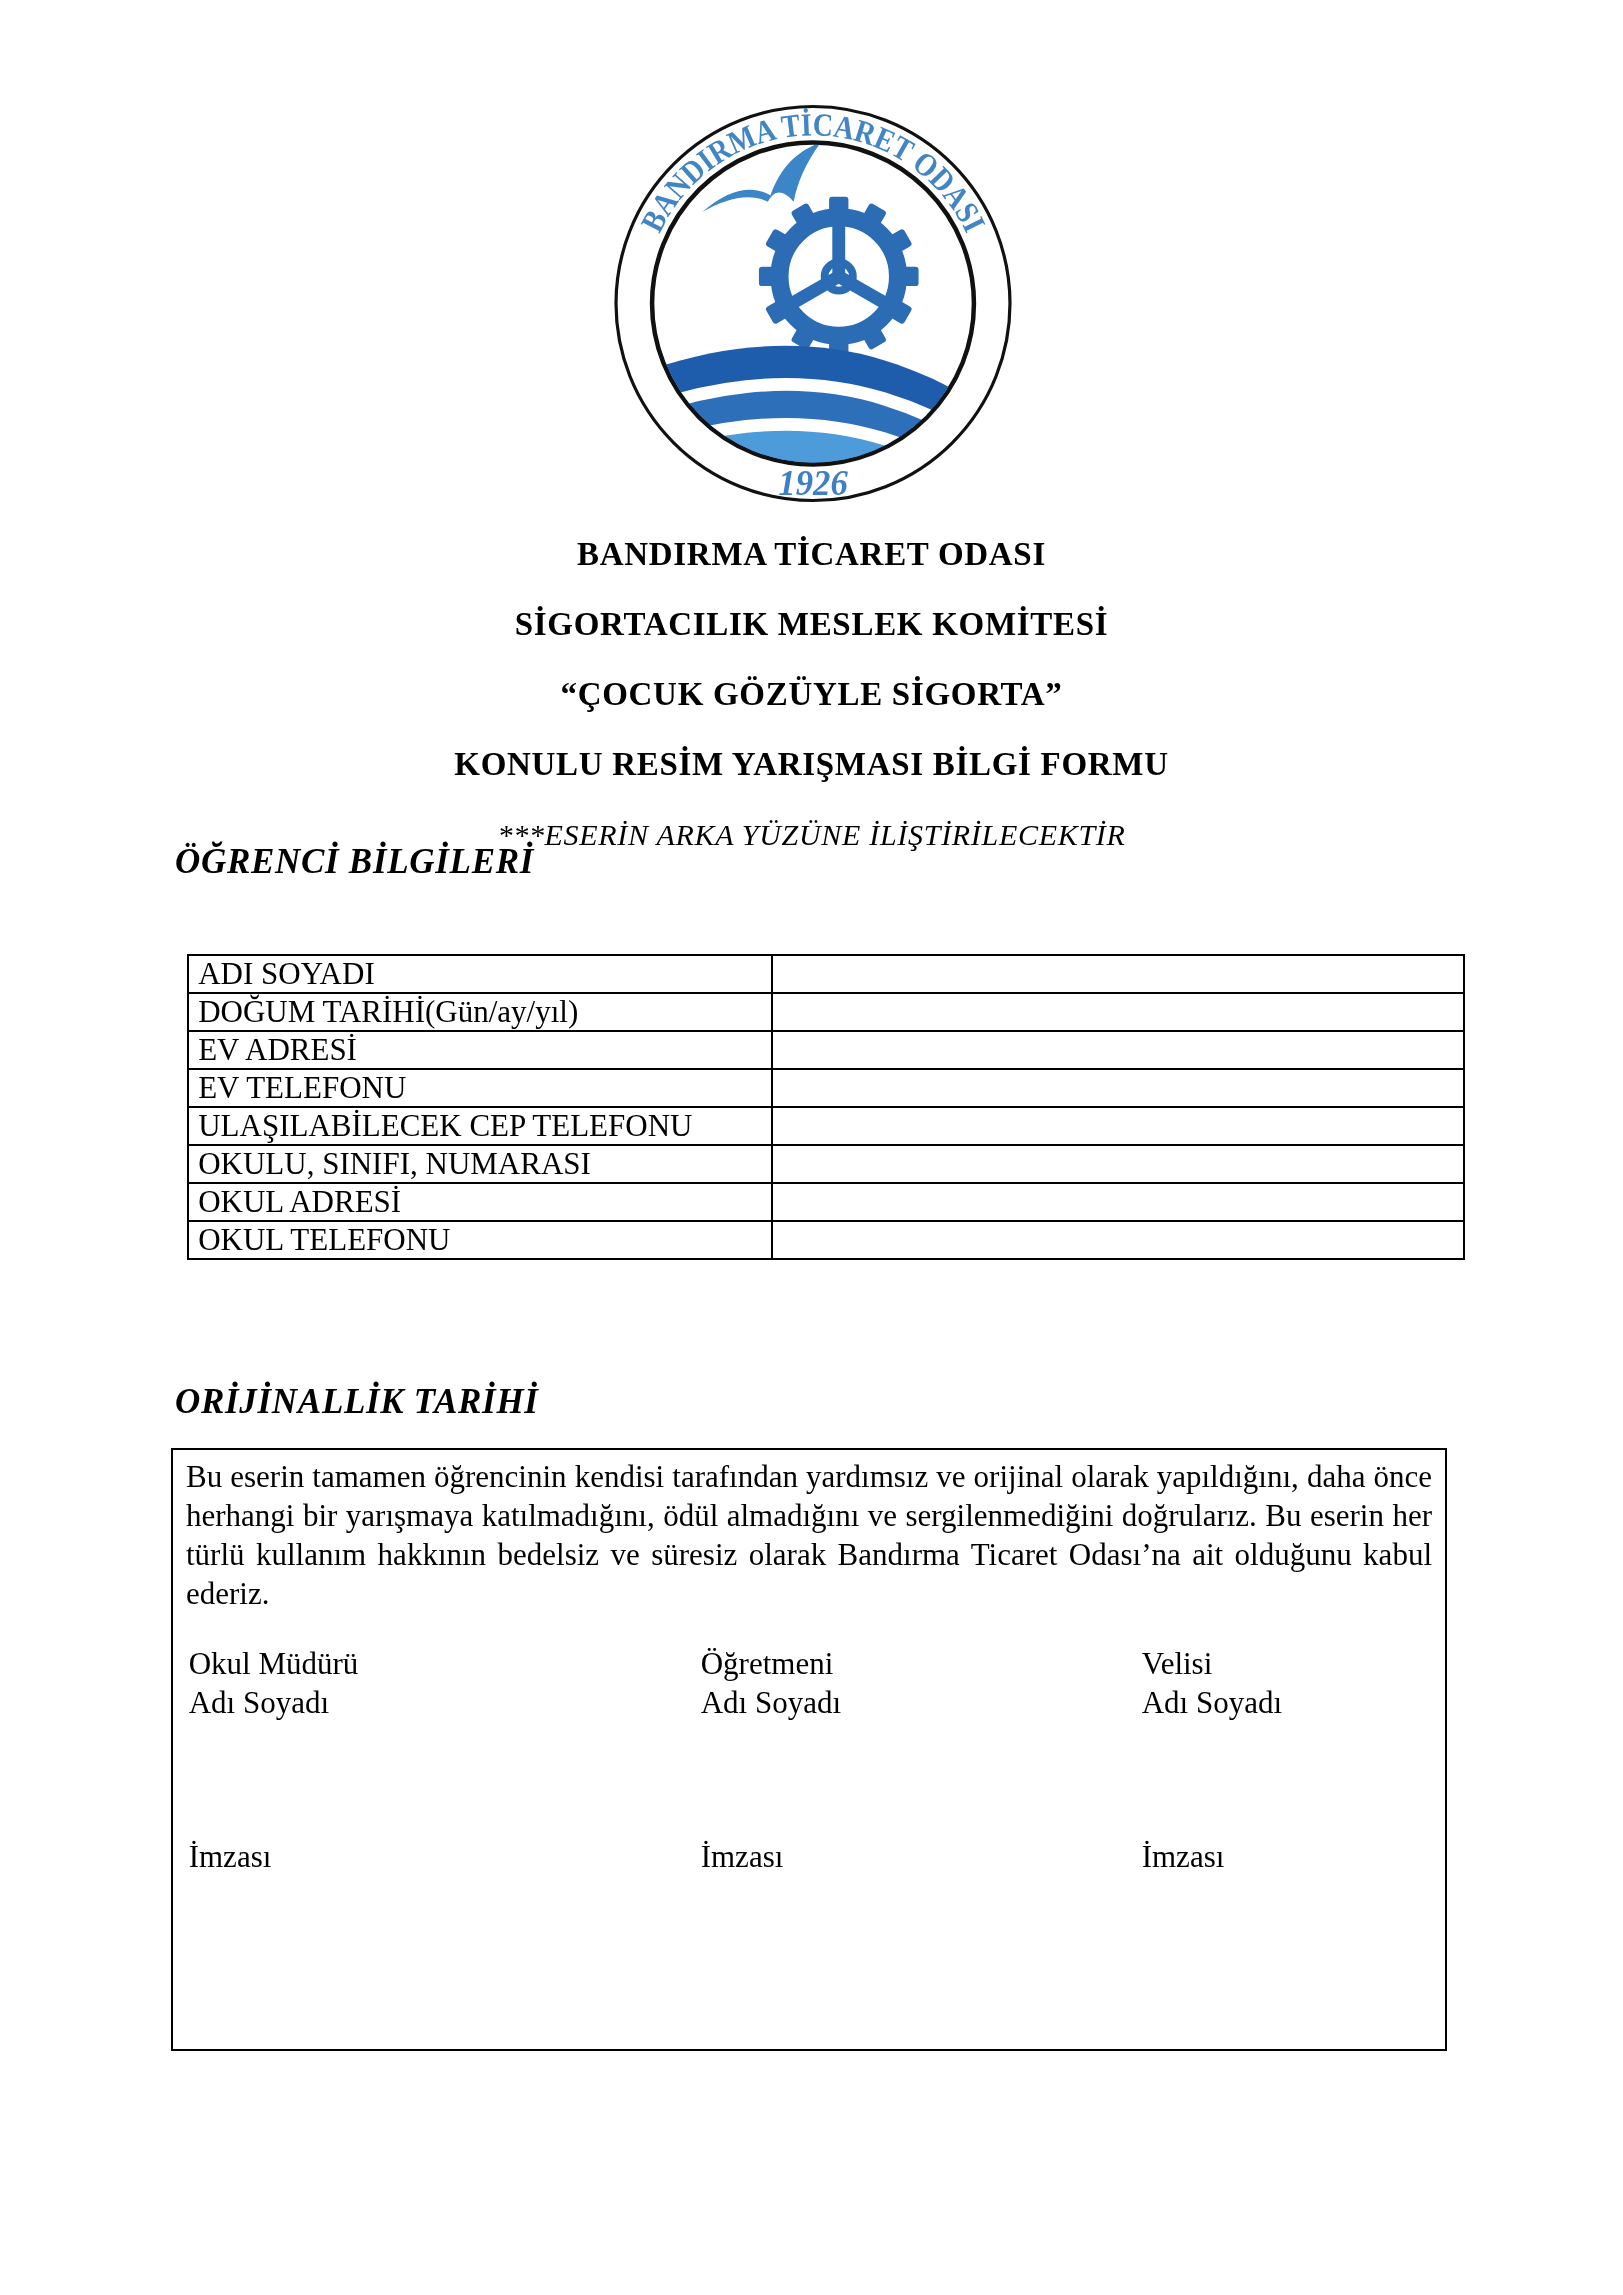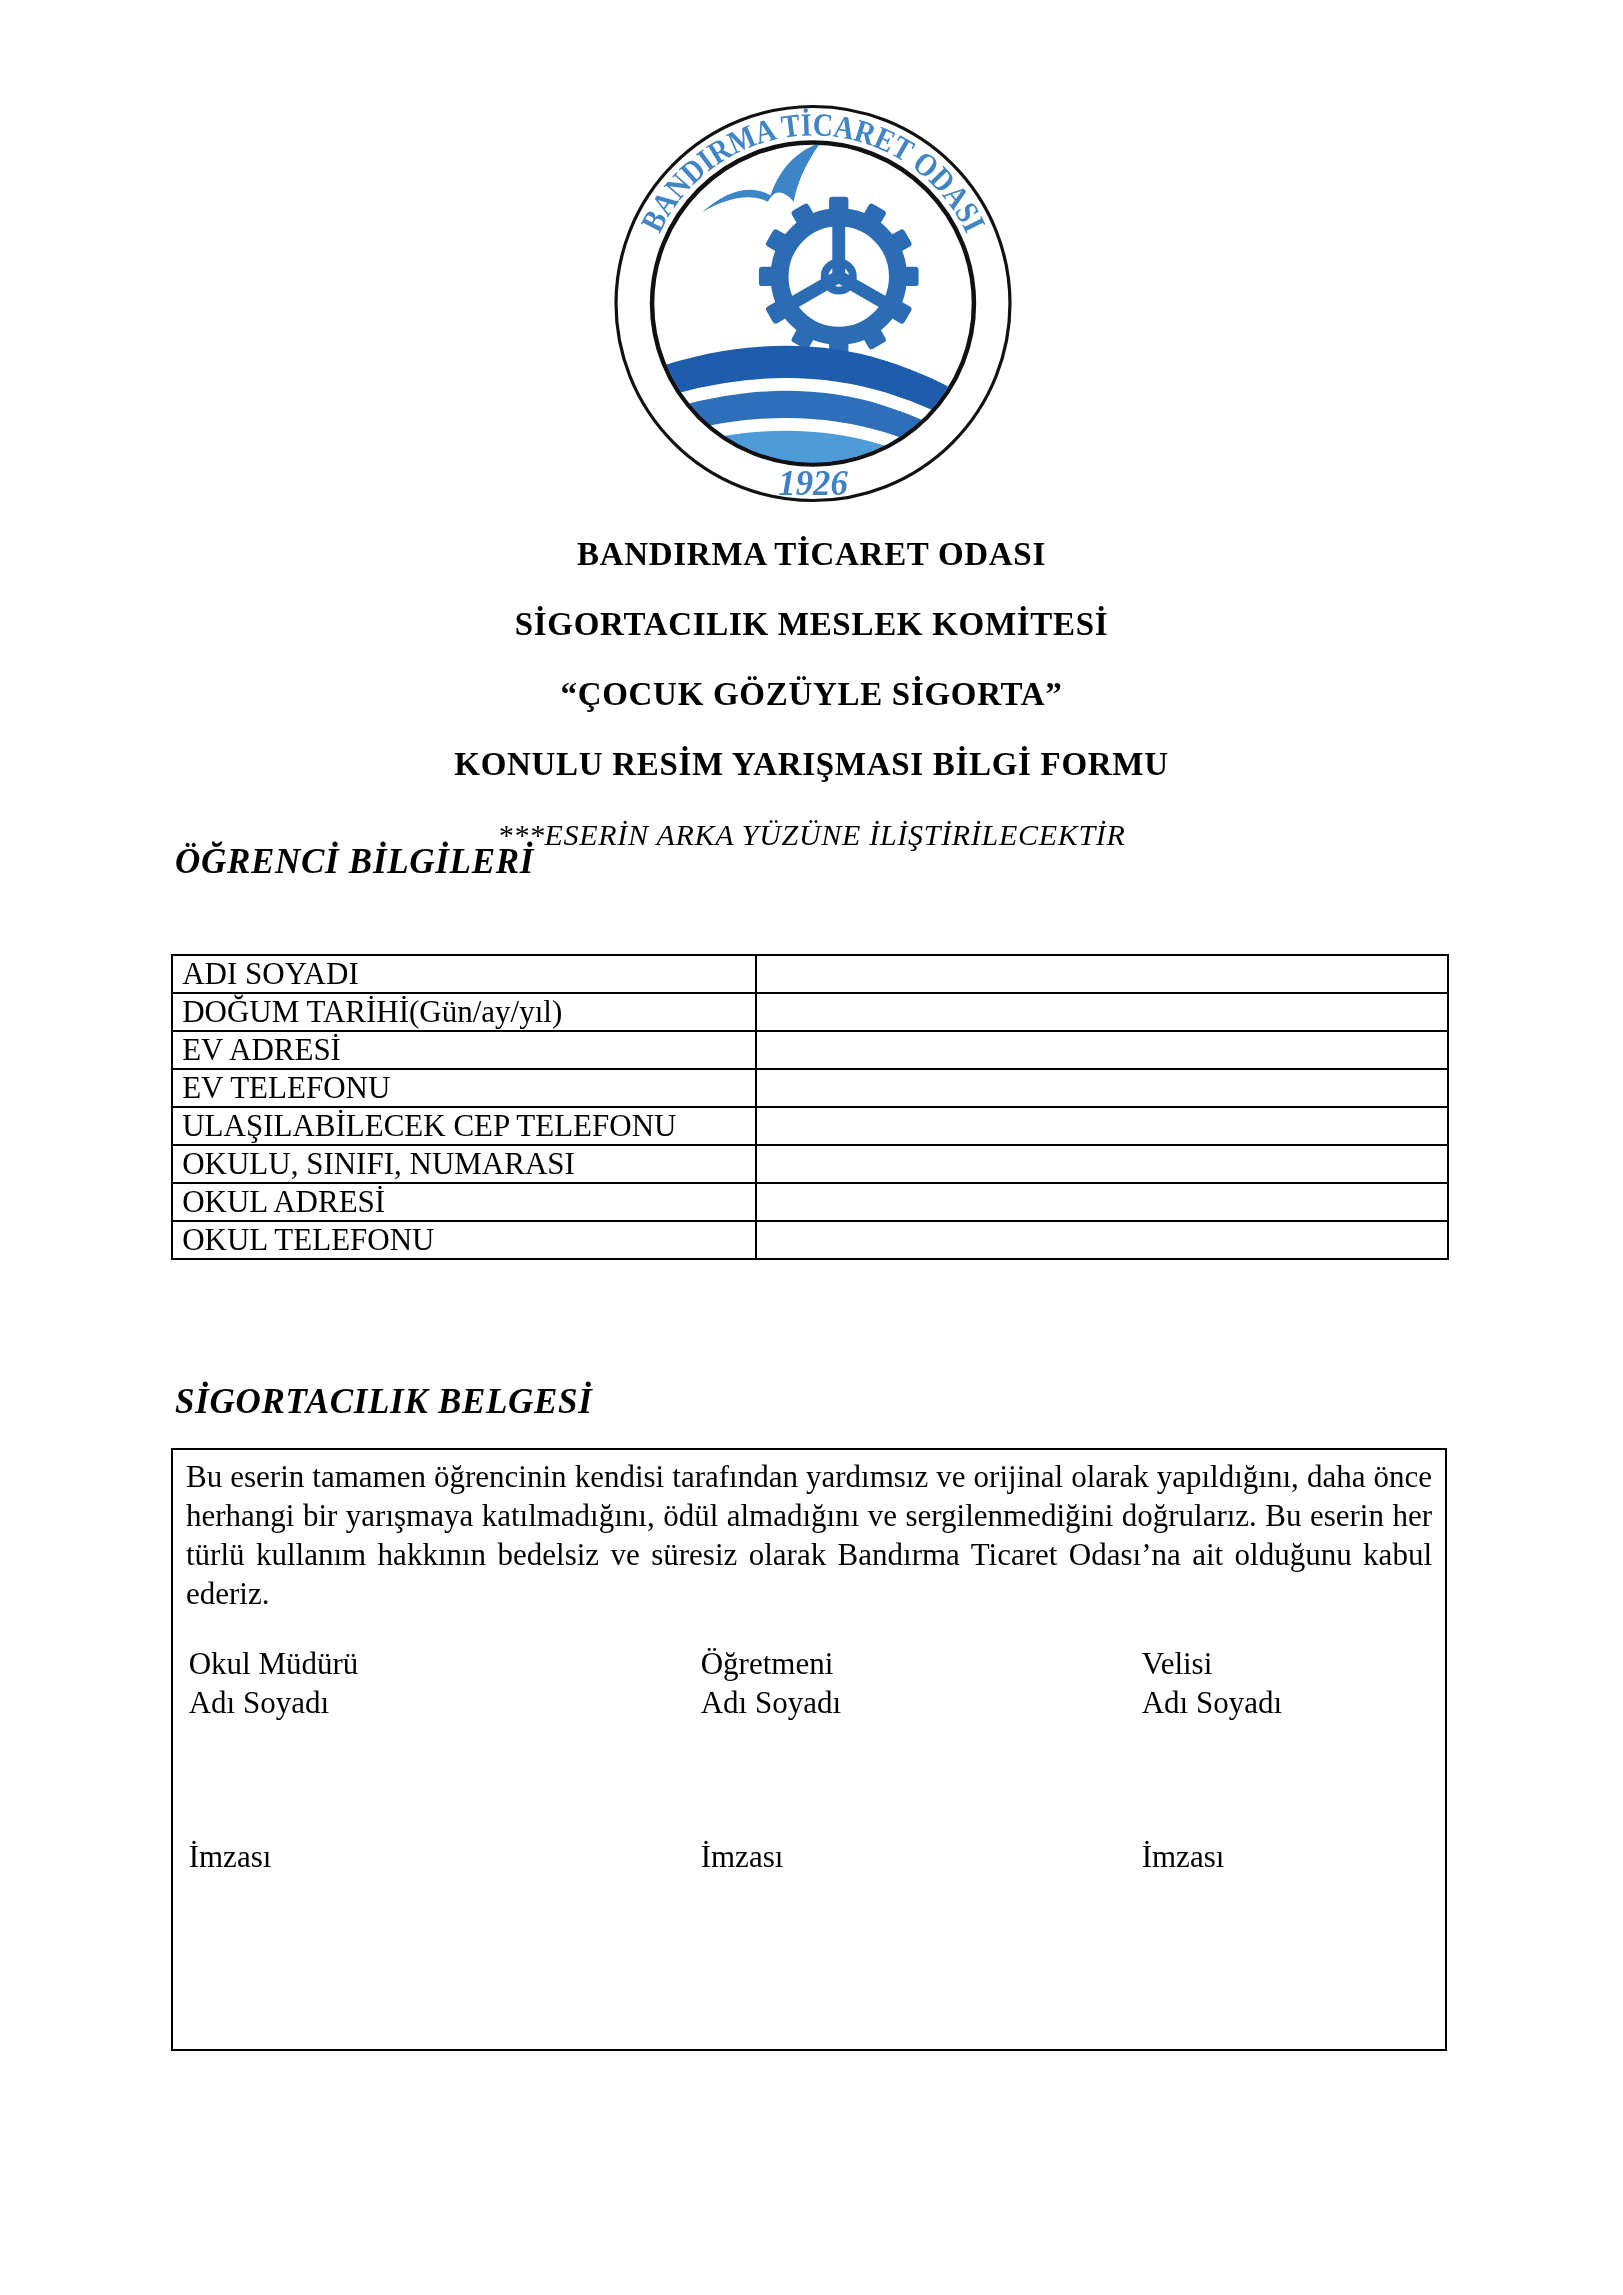--- a/index.html
+++ b/index.html
@@ -26,21 +26,21 @@
   
   .section-heading{
     position:absolute;left:175px;
     font-size:35px;font-weight:bold;font-style:italic;letter-spacing:0.7px;
     line-height:37px;
   }
   .heading-student{top:843px;}
   .heading-orig{top:1383px;}
   
   table.info{
-    position:absolute;left:171px;top:954px;
+    position:absolute;left:187px;top:954px;
     width:1278px;border-collapse:collapse;table-layout:fixed;
   }
   table.info td{
     border:2.6px solid #000;
     height:35px;
     font-size:31px;
     vertical-align:middle;
     padding:0 3.9px 0 9.2px;
     white-space:nowrap;
     overflow:hidden;
@@ -170,21 +170,21 @@
         <td>OKUL ADRESİ</td>
         <td></td>
       </tr>
       <tr>
         <td>OKUL TELEFONU</td>
         <td></td>
       </tr>
     </tbody>
   </table>
 
-  <div class="section-heading heading-orig">SİGORTACILIK BELGESİ</div>
+  <div class="section-heading heading-orig">ORİJİNALLİK TARİHİ</div>
 
   <div class="orig-box">
     <p class="orig-par">Bu eserin tamamen öğrencinin kendisi tarafından yardımsız ve orijinal olarak yapıldığını, daha önce herhangi bir yarışmaya katılmadığını, ödül almadığını ve sergilenmediğini doğrularız. Bu eserin her türlü kullanım hakkının bedelsiz ve süresiz olarak Bandırma Ticaret Odası’na ait olduğunu kabul ederiz.</p>
 
     <div class="sig-row names">
       <div class="sig-cell">
         <div>Okul Müdürü</div>
         <div>Adı Soyadı</div>
       </div>
       <div class="sig-cell">

